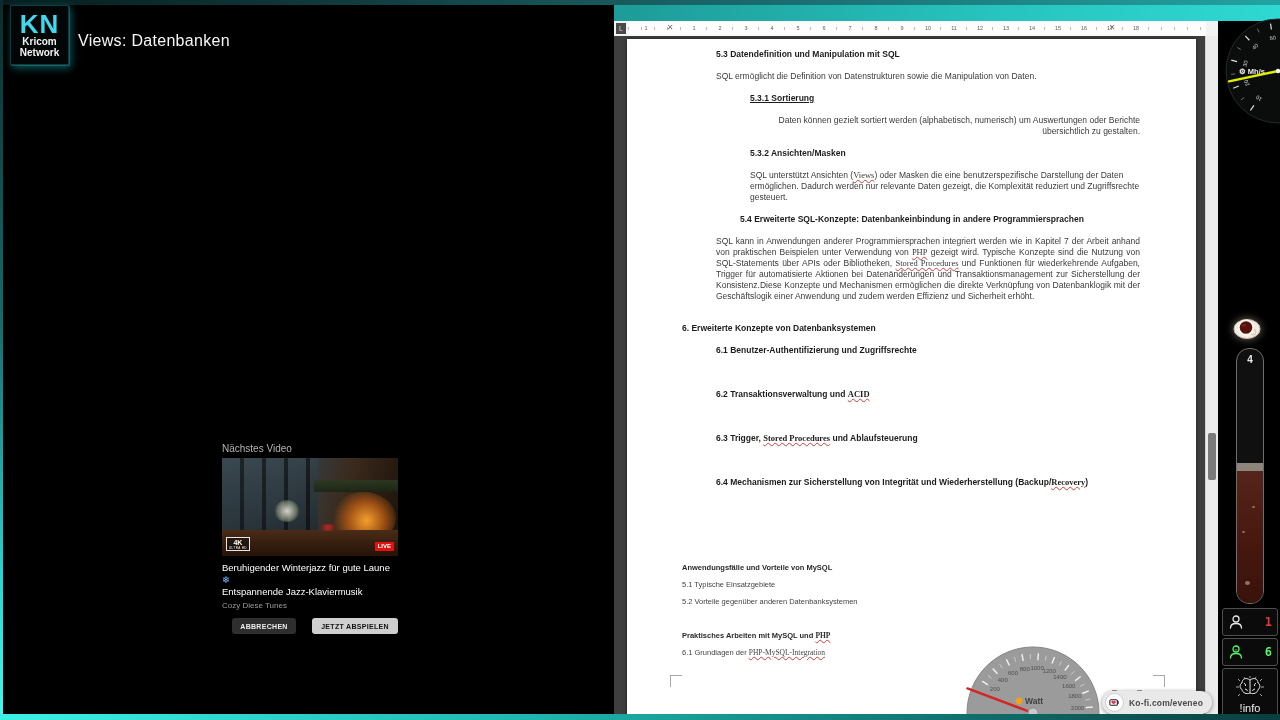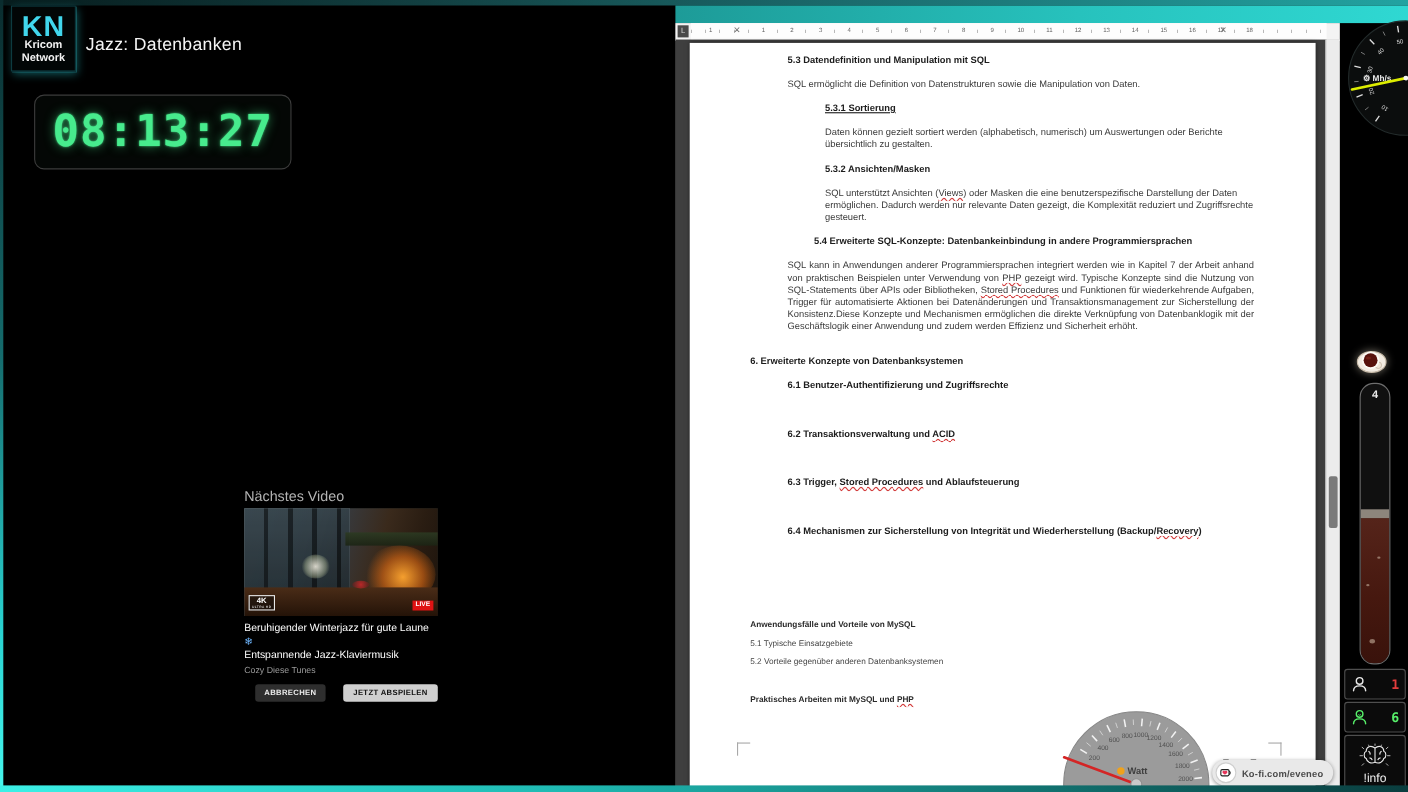--- a/index.html
+++ b/index.html
@@ -21,21 +21,21 @@
   .logo-kn{color:#41d7ed;font-weight:bold;font-size:26px;line-height:24px;letter-spacing:1px;}
   .logo-line{color:#f2f2f2;font-weight:bold;font-size:10px;line-height:11px;}
   .topic-title{position:absolute;left:78px;top:32px;color:#f5f5f5;font-size:16px;letter-spacing:.3px;}
   .clock-box{position:absolute;left:31px;top:86px;width:232px;height:66px;border:1px solid #3c3c3c;
     border-radius:9px;background:rgba(6,10,8,.65);display:flex;align-items:center;justify-content:center;}
   .clock-digits{font-family:"DejaVu Sans Mono",monospace;font-weight:bold;font-size:40px;color:#47eb8d;
     text-shadow:0 0 10px rgba(70,235,140,.55),0 0 2px rgba(70,235,140,.9);letter-spacing:1px;}
 
   
   .video-popup{position:absolute;left:222px;top:443px;width:178px;}
-  .vp-header{font-size:13px;color:#b3b3b3;}
+  .vp-header{font-size:10px;color:#b3b3b3;}
   .vp-thumb{position:relative;margin-top:4px;width:176px;height:98px;overflow:hidden;background:#20221e;cursor:pointer;}
   .art{position:absolute;}
   .art-base{left:0;top:0;width:176px;height:98px;
     background:linear-gradient(105deg,#5c6b72 0%,#4c5a62 30%,#37383a 48%,#3a2a1c 66%,#2a1d12 82%,#1c130c 100%);}
   .art-window{left:0;top:0;width:96px;height:78px;
     background:repeating-linear-gradient(90deg,#6b7a82 0 18px,#262d31 18px 22px),
                linear-gradient(180deg,#7d8a90,#4c585e);background-blend-mode:multiply;opacity:.85;}
   .art-glow{left:108px;top:34px;width:66px;height:52px;border-radius:50%;
     background:radial-gradient(circle at 55% 55%,rgba(255,166,48,.95) 0%,rgba(230,110,20,.6) 40%,rgba(90,40,10,0) 72%);}
   .art-mantle{left:92px;top:22px;width:84px;height:12px;background:linear-gradient(180deg,#2c3a22,#1b2414);opacity:.9;}
@@ -75,21 +75,21 @@
   .doc-page{position:absolute;left:13px;top:3px;width:569px;height:684px;background:#fff;
     box-shadow:0 0 4px rgba(0,0,0,.5);}
   .doc-content{position:relative;padding:10px 56px 0 55px;color:#303030;}
   .blk{white-space:normal;}
   .blk.h{font-weight:bold;font-size:8.5px;line-height:11px;color:#1c1c1c;}
   .blk.p{font-size:8.5px;line-height:11px;color:#3a3a3a;}
   .blk.pj{font-size:8.5px;line-height:11px;color:#3a3a3a;text-align:justify;}
   .blk.hs{font-weight:bold;font-size:7.5px;line-height:10px;color:#2a2a2a;}
   .blk.ps{font-size:7.5px;line-height:10px;color:#444;}
   .ind0{margin-left:0;} .ind1{margin-left:34px;} .ind2{margin-left:68px;}
-  .sq{text-decoration:underline;text-decoration-style:wavy;text-decoration-color:#d23b3b;text-underline-offset:1px;text-decoration-thickness:1px;}
+  .sq{text-decoration:underline;text-decoration-style:wavy;text-decoration-color:#d23b3b;text-underline-offset:1px;text-decoration-thickness:1px;font-family:Liberation Serif, serif;}
   .corner-mark{position:absolute;width:11px;height:11px;}
   .corner-mark.left{border-left:1px solid #a8a8a8;border-top:1px solid #a8a8a8;}
   .corner-mark.right{border-right:1px solid #a8a8a8;border-top:1px solid #a8a8a8;}
   .tiny-dash{position:absolute;width:5px;height:1px;background:#9a9a9a;}
   .doc-scrollbar{position:absolute;right:0;top:15px;bottom:0;width:12px;background:#ececec;border-left:1px solid #d2d2d2;}
   .scroll-thumb{position:absolute;left:2px;top:397px;width:8px;height:47px;background:#7a7a7a;border-radius:2px;cursor:pointer;}
 
   
   .hash-gauge-wrap{position:absolute;right:0;top:8px;width:62px;height:126px;overflow:hidden;}
   .coffee-cup{position:absolute;left:1232px;top:314px;width:32px;height:28px;filter:drop-shadow(0 0 4px rgba(255,245,220,.45));}
@@ -123,25 +123,22 @@
 
   <div class="edge-top"></div>
   <div class="edge-left"></div>
 
   <div class="logo-box">
     <div class="logo-kn">KN</div>
     <div class="logo-line">Kricom</div>
     <div class="logo-line">Network</div>
   </div>
 
-  <div class="topic-title">Jazz: Datenbanken</div>
-
-  <div class="clock-box">
-    <div class="clock-digits">08:13:27</div>
-  </div>
+  <div class="topic-title">Views: Datenbanken</div>
+
 
   <div class="video-popup">
     <div class="vp-header">Nächstes Video</div>
     <div class="vp-thumb">
       <div class="art art-base"></div>
       <div class="art art-window"></div>
       <div class="art art-mantle"></div>
       <div class="art art-glow"></div>
       <div class="art art-table"></div>
       <div class="art art-bouquet"></div>
@@ -192,34 +189,35 @@
           <span class="rx" style="left: 42px;">✕</span>
           <span class="rx" style="left: 484px;">✕</span>
         </div>
     </div>
     <div class="doc-canvas">
       <div class="doc-page">
         <div class="doc-content">
             <div class="blk h ind1" style="margin-top: 0px;"><span>5.3 Datendefinition und Manipulation mit SQL</span></div>
             <div class="blk p ind1" style="margin-top: 11px;"><span>SQL ermöglicht die Definition von Datenstrukturen sowie die Manipulation von Daten.</span></div>
             <div class="blk h ind2" style="margin-top: 11px; text-decoration: underline;"><span>5.3.1 Sortierung</span></div>
-            <div class="blk p ind2" style="margin-top: 11px;"><span>Daten können gezielt sortiert werden (alphabetisch, numerisch) um Auswertungen oder Berichte übersichtlich zu gestalten.</span></div>
+            <div class="blk p ind2" style="margin-top: 11px; text-align: right;"><span>Daten können gezielt sortiert werden (alphabetisch, numerisch) um Auswertungen oder Berichte übersichtlich zu gestalten.</span></div>
             <div class="blk h ind2" style="margin-top: 11px;"><span>5.3.2 Ansichten/Masken</span></div>
             <div class="blk p ind2" style="margin-top: 11px;"><span>SQL unterstützt Ansichten (</span><span class="sq">Views</span><span>) oder Masken die eine benutzerspezifische Darstellung der Daten ermöglichen. Dadurch werden nur relevante Daten gezeigt, die Komplexität reduziert und Zugriffsrechte gesteuert.</span></div>
             <div class="blk h ind1" style="margin-top: 11px; padding-left: 24px;"><span>5.4 Erweiterte SQL-Konzepte: Datenbankeinbindung in andere Programmiersprachen</span></div>
             <div class="blk pj ind1" style="margin-top: 11px;"><span>SQL kann in Anwendungen anderer Programmiersprachen integriert werden wie in Kapitel 7 der Arbeit anhand von praktischen Beispielen unter Verwendung von </span><span class="sq">PHP</span><span> gezeigt wird. Typische Konzepte sind die Nutzung von SQL-Statements über APIs oder Bibliotheken, </span><span class="sq">Stored Procedures</span><span> und Funktionen für wiederkehrende Aufgaben, Trigger für automatisierte Aktionen bei Datenänderungen und Transaktionsmanagement zur Sicherstellung der Konsistenz.Diese Konzepte und Mechanismen ermöglichen die direkte Verknüpfung von Datenbanklogik mit der Geschäftslogik einer Anwendung und zudem werden Effizienz und Sicherheit erhöht.</span></div>
             <div class="blk h ind0" style="margin-top: 21px;"><span>6. Erweiterte Konzepte von Datenbanksystemen</span></div>
             <div class="blk h ind1" style="margin-top: 11px;"><span>6.1 Benutzer-Authentifizierung und Zugriffsrechte</span></div>
             <div class="blk h ind1" style="margin-top: 33px;"><span>6.2 Transaktionsverwaltung und </span><span class="sq">ACID</span></div>
             <div class="blk h ind1" style="margin-top: 33px;"><span>6.3 Trigger, </span><span class="sq">Stored Procedures</span><span> und Ablaufsteuerung</span></div>
             <div class="blk h ind1" style="margin-top: 33px;"><span>6.4 Mechanismen zur Sicherstellung von Integrität und Wiederherstellung (Backup/</span><span class="sq">Recovery</span><span>)</span></div>
             <div class="blk hs ind0" style="margin-top: 75px;"><span>Anwendungsfälle und Vorteile von MySQL</span></div>
             <div class="blk ps ind0" style="margin-top: 7px;"><span>5.1 Typische Einsatzgebiete</span></div>
             <div class="blk ps ind0" style="margin-top: 7px;"><span>5.2 Vorteile gegenüber anderen Datenbanksystemen</span></div>
             <div class="blk hs ind0" style="margin-top: 24px;"><span>Praktisches Arbeiten mit MySQL und </span><span class="sq">PHP</span></div>
+            <div class="blk ps ind0" style="margin-top: 7px;"><span>6.1 Grundlagen der </span><span class="sq">PHP-MySQL-Integration</span></div>
           </div>
         <div class="corner-mark left" style="left:43px;top:636px;"></div>
         <div class="corner-mark right" style="left:526px;top:636px;"></div>
         <div class="tiny-dash" style="left:485px;top:651px;"></div>
         <div class="tiny-dash" style="left:510px;top:651px;"></div>
       </div>
     </div>
     <div class="doc-scrollbar">
       <div class="scroll-thumb"></div>
     </div>

